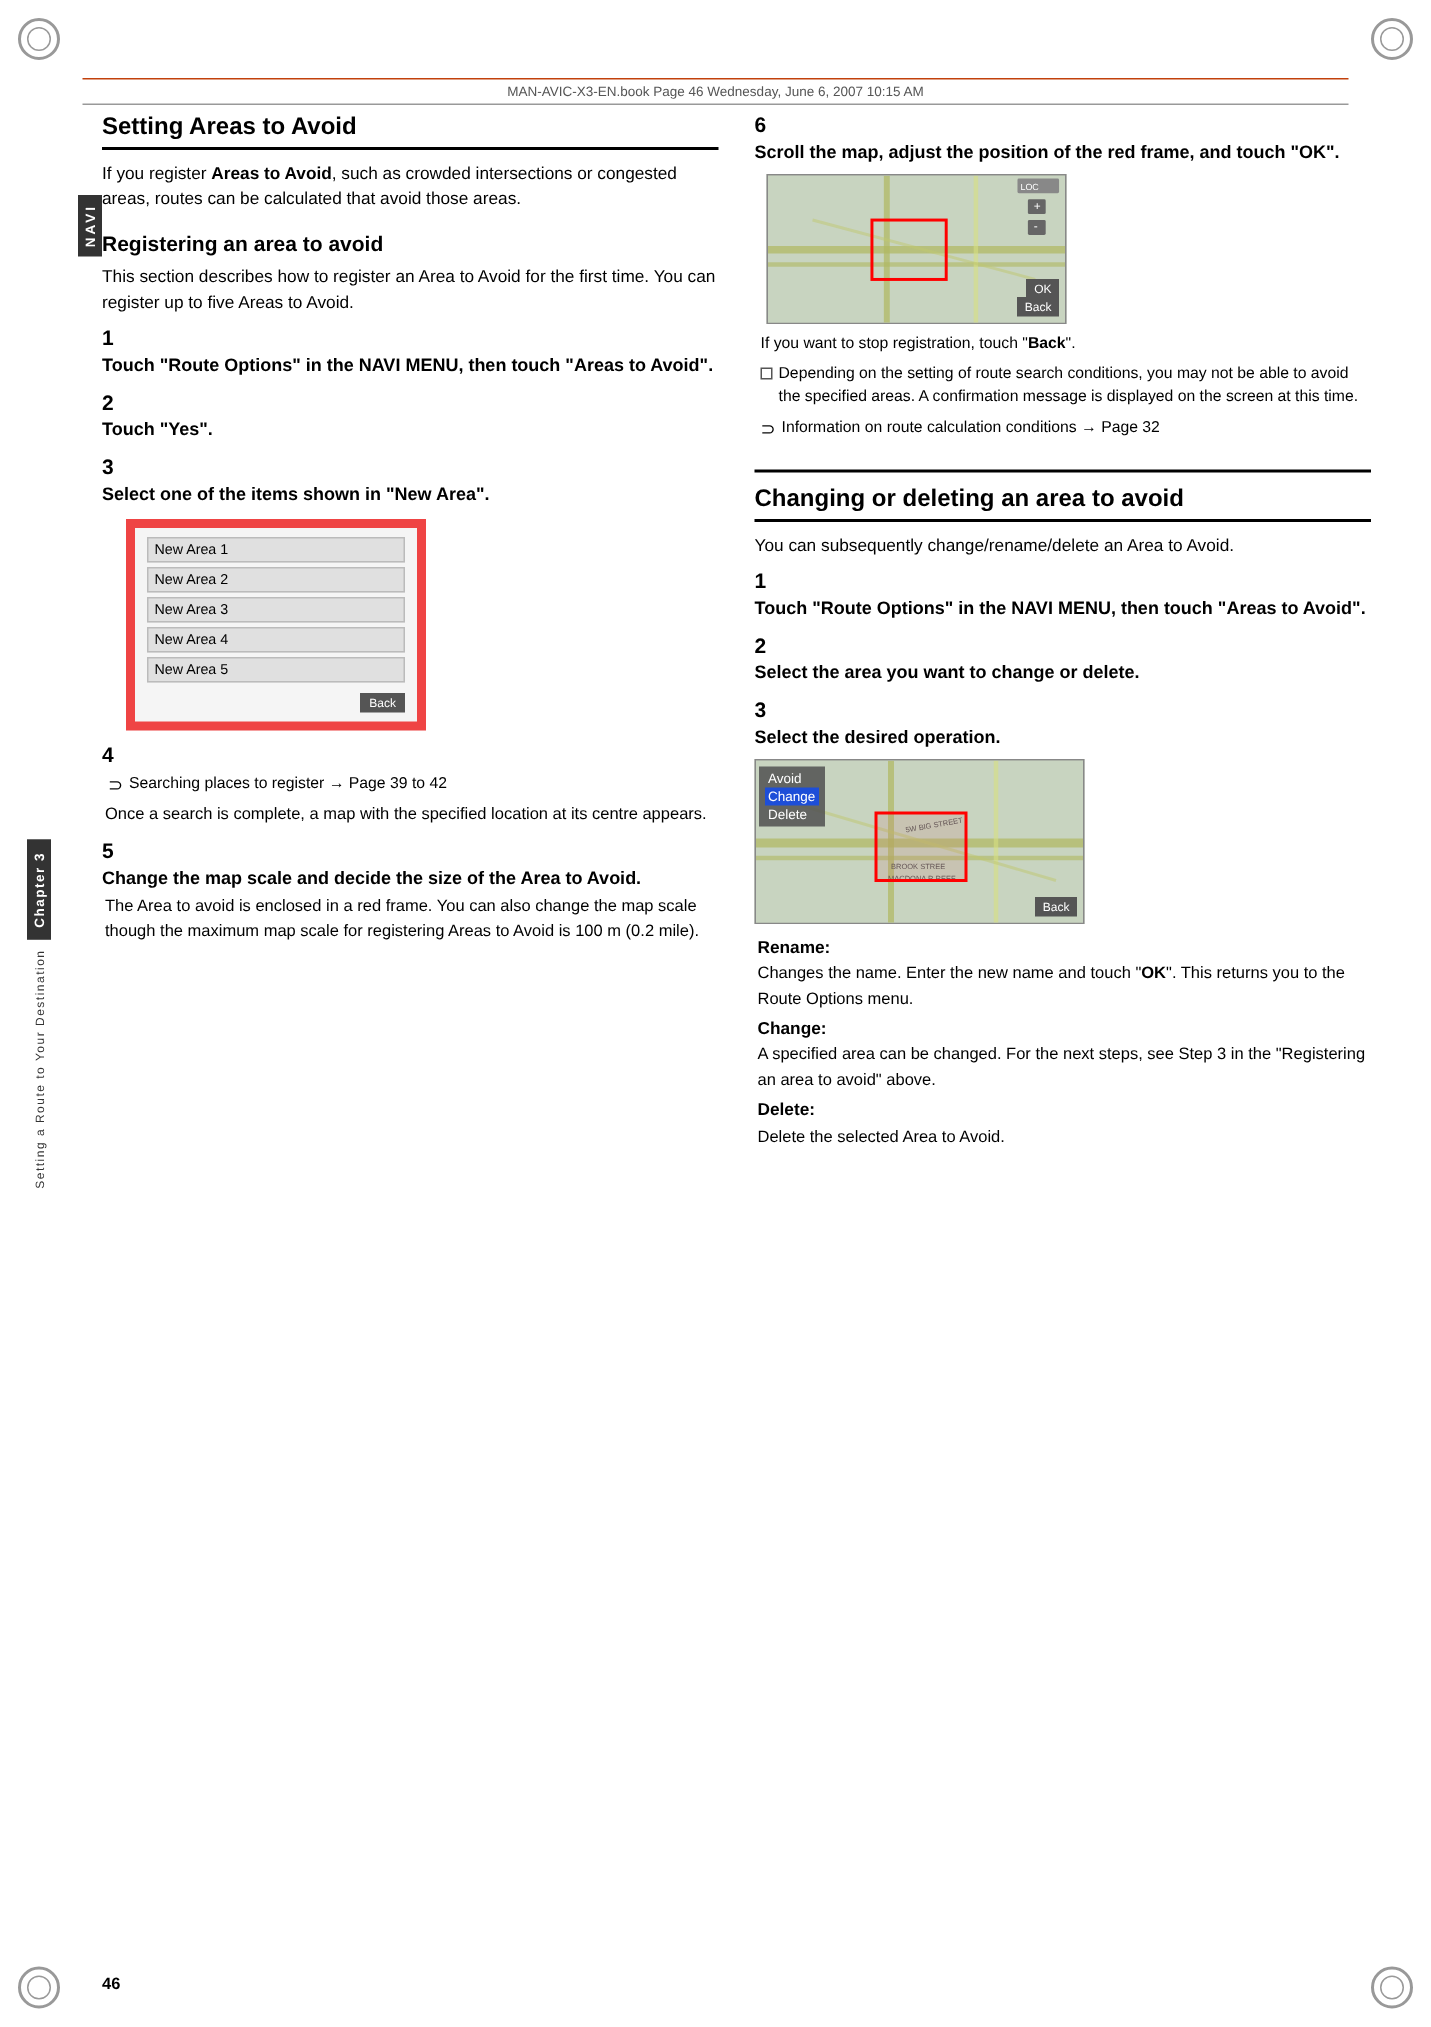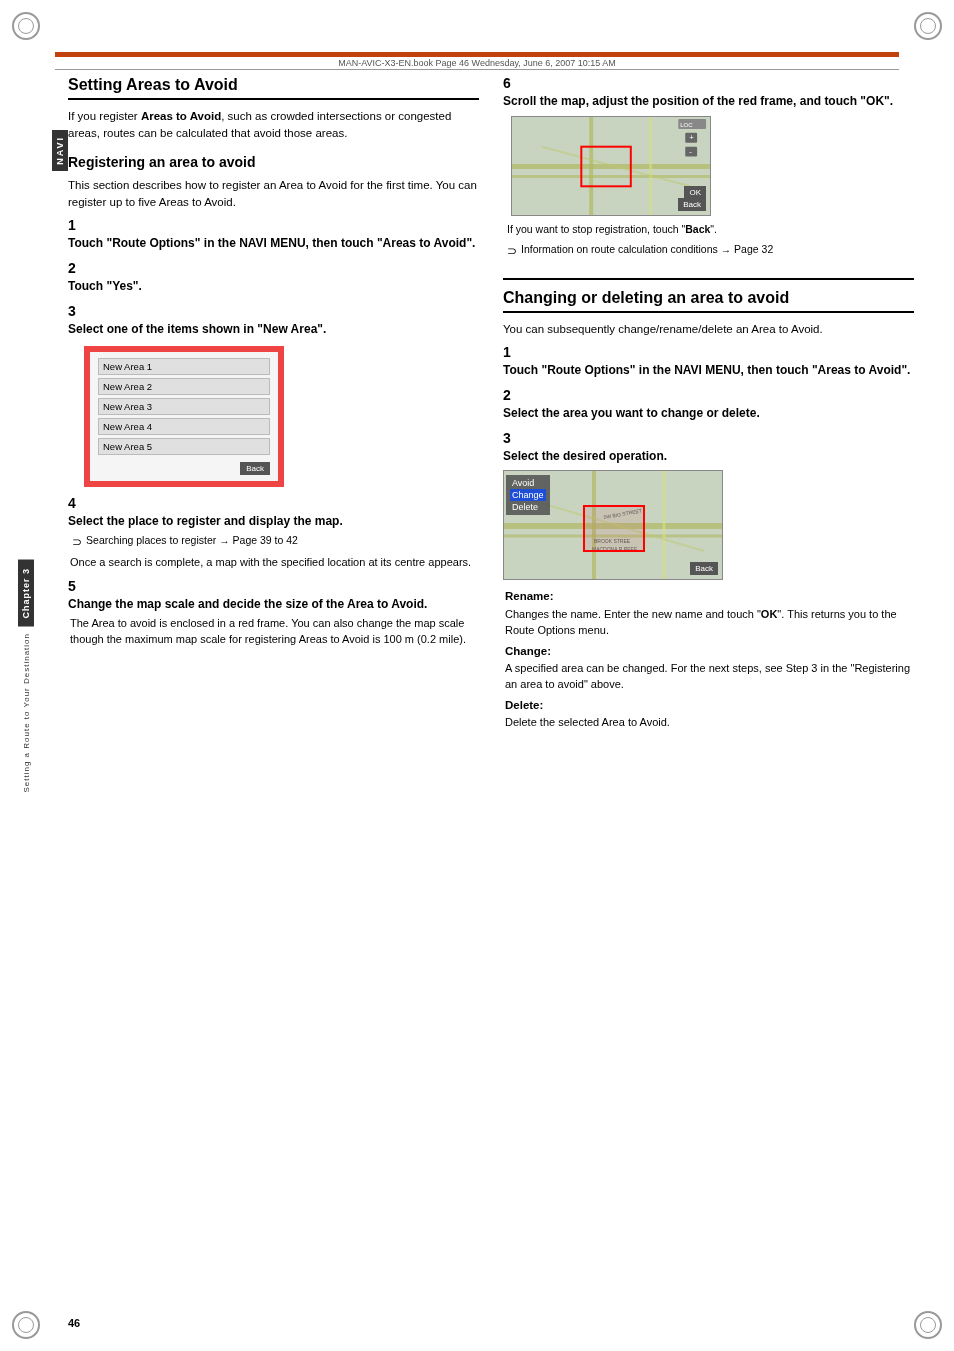--- a/index.html
+++ b/index.html
@@ -36,21 +36,21 @@
       transform: translate(-50%, -50%);
     }
 
     
     .header-bar {
       position: absolute;
       top: 52px;
       left: 55px;
       right: 55px;
       height: 18px;
-      border-top: 5px solid #c2410c;
+      border-top: 1px solid #c2410c;
       border-bottom: 1px solid #999;
       display: flex;
       align-items: center;
       justify-content: center;
       font-size: 9px;
       color: #555;
     }
 
     
     .side-tab {
@@ -200,21 +200,21 @@
       padding: 2px 6px;
       display: inline-block;
     }
 
     
     .hint-line {
       font-size: 10.5px;
       line-height: 1.5;
       margin: 3px 0 3px 4px;
       display: flex;
-      align-items: flex-start;
+      align-items: center;
       gap: 4px;
     }
     .hint-arrow {
       font-size: 12px;
       flex-shrink: 0;
       margin-top: 0px;
     }
     .hint-square {
       width: 8px;
       height: 8px;
@@ -380,21 +380,20 @@
         <div class="area-list-item">New Area 4</div>
         <div class="area-list-item">New Area 5</div>
         <div class="area-list-back">
           <span class="back-btn">Back</span>
         </div>
       </div>
     </div>
 
     <div class="step">
       <div class="step-num">4</div>
-      <div class="step-title">Select the place to register and display the map.</div>
       <div class="hint-line">
         <span class="hint-arrow">⊃</span>
         <span>Searching places to register → Page 39 to 42</span>
       </div>
       <div class="step-body">Once a search is complete, a map with the specified location at its centre appears.</div>
     </div>
 
     <div class="step">
       <div class="step-num">5</div>
       <div class="step-title">Change the map scale and decide the size of the Area to Avoid.</div>
@@ -432,20 +431,24 @@
           <text x="179" y="37" fill="white" font-size="8">-</text>
         </svg>
         <div class="map-ok-btn">OK</div>
         <div class="map-back-btn">Back</div>
       </div>
 
       <div class="hint-line">
         <span>If you want to stop registration, touch "<b>Back</b>".</span>
       </div>
 
+      <div class="hint-line" style="margin-top:4px; align-items:flex-start;">
+        <div class="hint-square"></div>
+        <span>Depending on the setting of route search conditions, you may not be able to avoid the specified areas. A confirmation message is displayed on the screen at this time.</span>
+      </div>
 
       <div class="hint-line" style="margin-top:4px;">
         <span class="hint-arrow">⊃</span>
         <span>Information on route calculation conditions → Page 32</span>
       </div>
     </div>
 
     <div style="margin-top: 18px;">
       <hr class="section-divider">
       <div class="section-heading">Changing or deleting an area to avoid</div>

